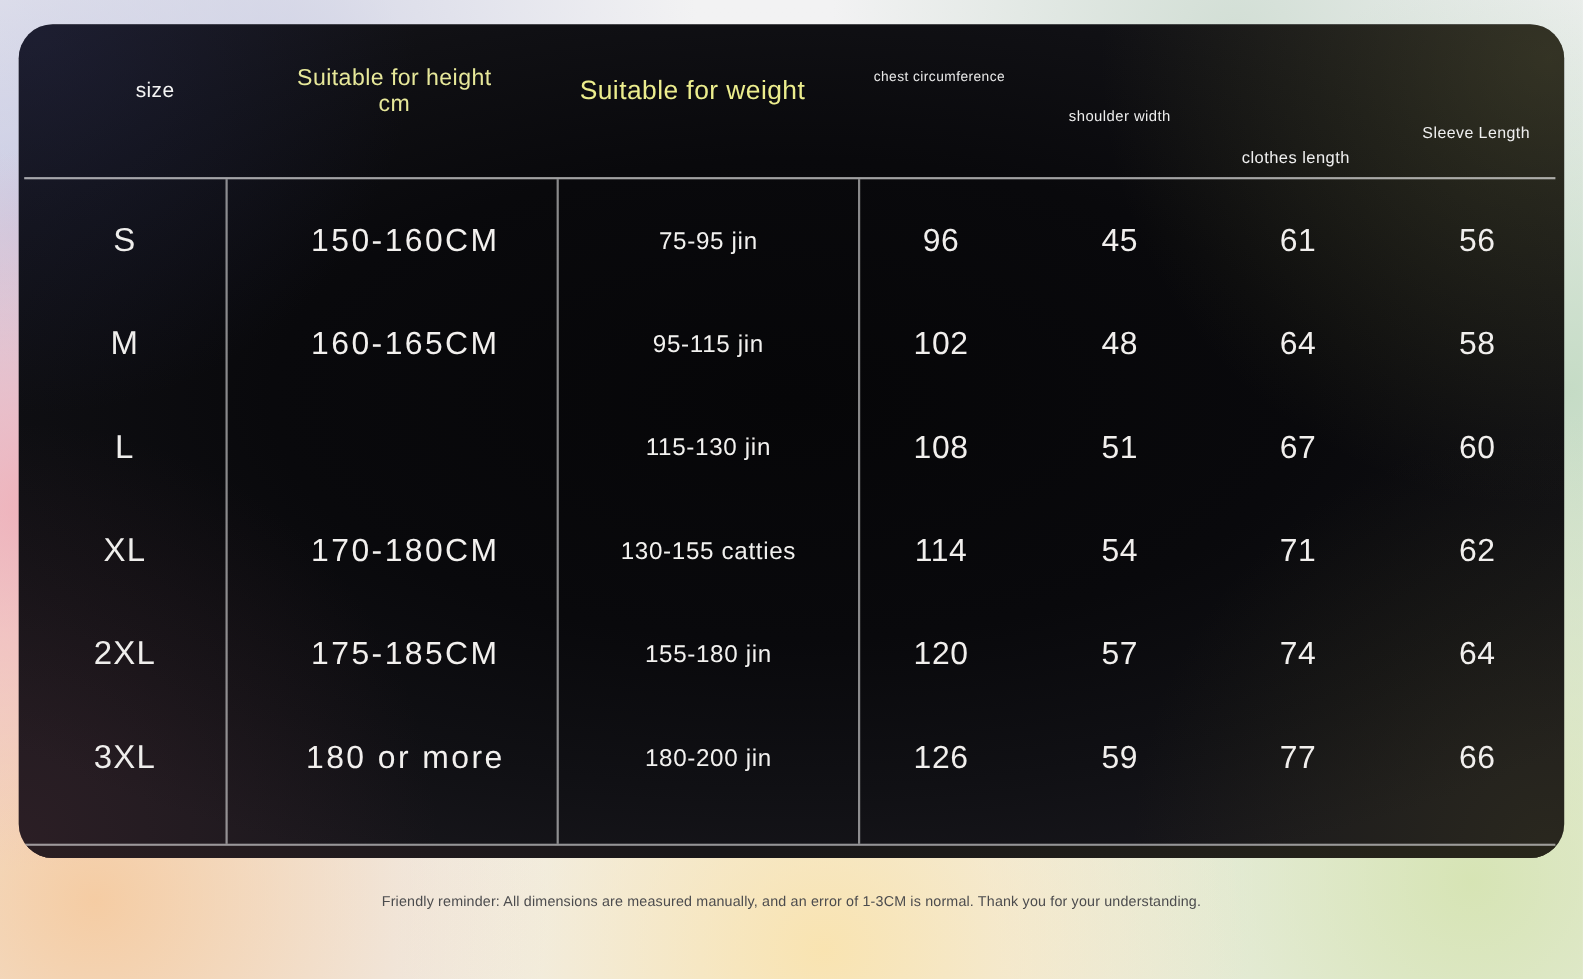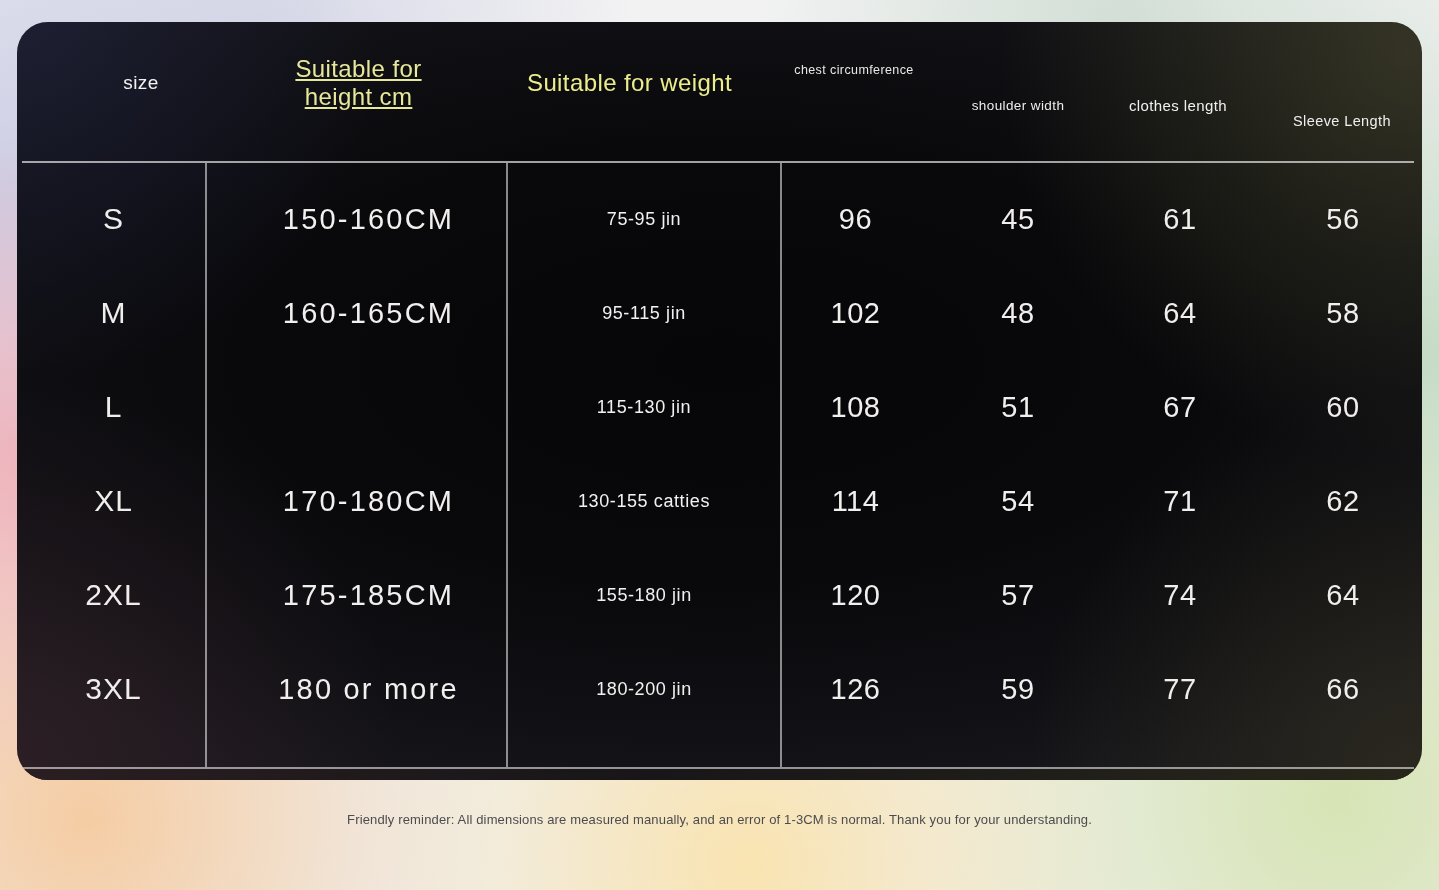--- a/index.html
+++ b/index.html
@@ -75,25 +75,25 @@
     top: 0;
     height: 121px;
     display: flex;
     align-items: center;
     justify-content: center;
     text-align: center;
     color: #ffffff;
     letter-spacing: 0.4px;
   }
   .hc-size   { left: 5px;    width: 238px; font-size: 19px; color:#f3f3f3; }
-  .hc-height { left: 243px;  width: 197px; font-size: 24px; color:#e7e89a;text-decoration:underline; }
+  .hc-height { left: 243px;  width: 197px; font-size: 21px; color:#e7e89a; }
   .hc-weight { left: 440px;  width: 345px; font-size: 24px; color:#eced8d; font-weight: 500; }
   .hc-chest  { left: 762px;  width: 150px; font-size: 12.5px; color:#e8e8e8; align-items:flex-start; padding-top:41px; }
   .hc-shoul  { left: 925px;  width: 152px; font-size: 13.5px; color:#ededed; align-items:flex-start; padding-top:76px; }
-  .hc-length { left: 1086px; width: 150px; font-size: 15px; color:#f0f0f0; align-items:flex-start; padding-top:75px; }
+  .hc-length { left: 1086px; width: 150px; font-size: 15px; color:#f0f0f0; align-items:flex-start; padding-top:113px; }
   .hc-sleeve { left: 1249px; width: 152px; font-size: 14.5px; color:#efefef; align-items:flex-start; padding-top:91px; }
 
   
   .hline {
     position: absolute;
     left: 5px;
     width: 1392px;
     height: 2px;
     background: rgba(255,255,255,0.62);
   }
@@ -129,21 +129,21 @@
     height: 94px;
     display: flex;
     align-items: center;
     justify-content: center;
     color: #f0eeec;
     text-align: center;
     white-space: nowrap;
   }
   .c-size   { left: 5px;    width: 183px; font-size: 30px; letter-spacing: 1px; color:#efeeec; }
   .c-height { left: 190px;  width: 299px; font-size: 29px; letter-spacing: 2.2px; color:#f2f0ee;padding-left:12px; }
-  .c-weight { left: 491px;  width: 272px; font-size: 18px; letter-spacing: 0.6px; color:#f2f1ef; }
+  .c-weight { left: 491px;  width: 272px; font-size: 22px; letter-spacing: 0.6px; color:#f2f1ef; }
   .c-chest  { left: 765px;  width: 147px; font-size: 29px; letter-spacing: 0.5px; color:#f1efed; }
   .c-shoul  { left: 927px;  width: 148px; font-size: 29px; letter-spacing: 0.5px; color:#f1efed; }
   .c-length { left: 1089px; width: 148px; font-size: 29px; letter-spacing: 0.5px; color:#f1efed; }
   .c-sleeve { left: 1252px; width: 148px; font-size: 29px; letter-spacing: 0.5px; color:#f1efed; }
 
   
   .card-footer-strip {
     position: absolute;
     left: 5px;
     top: 747px;

